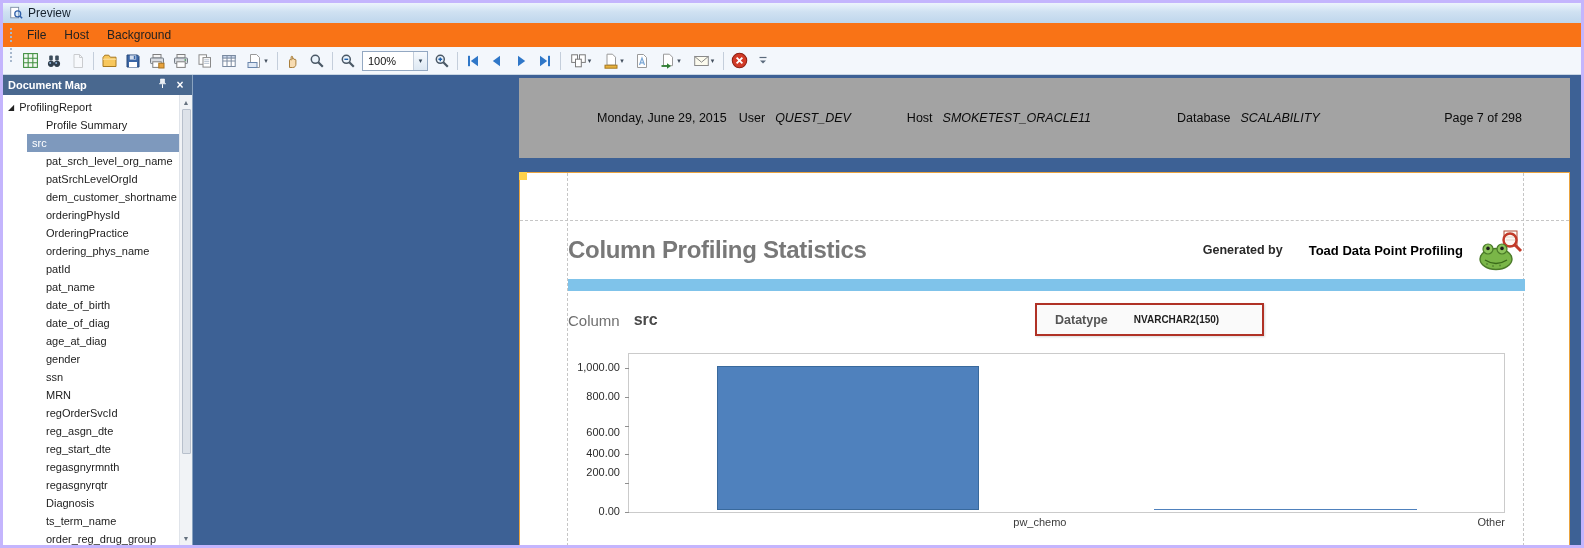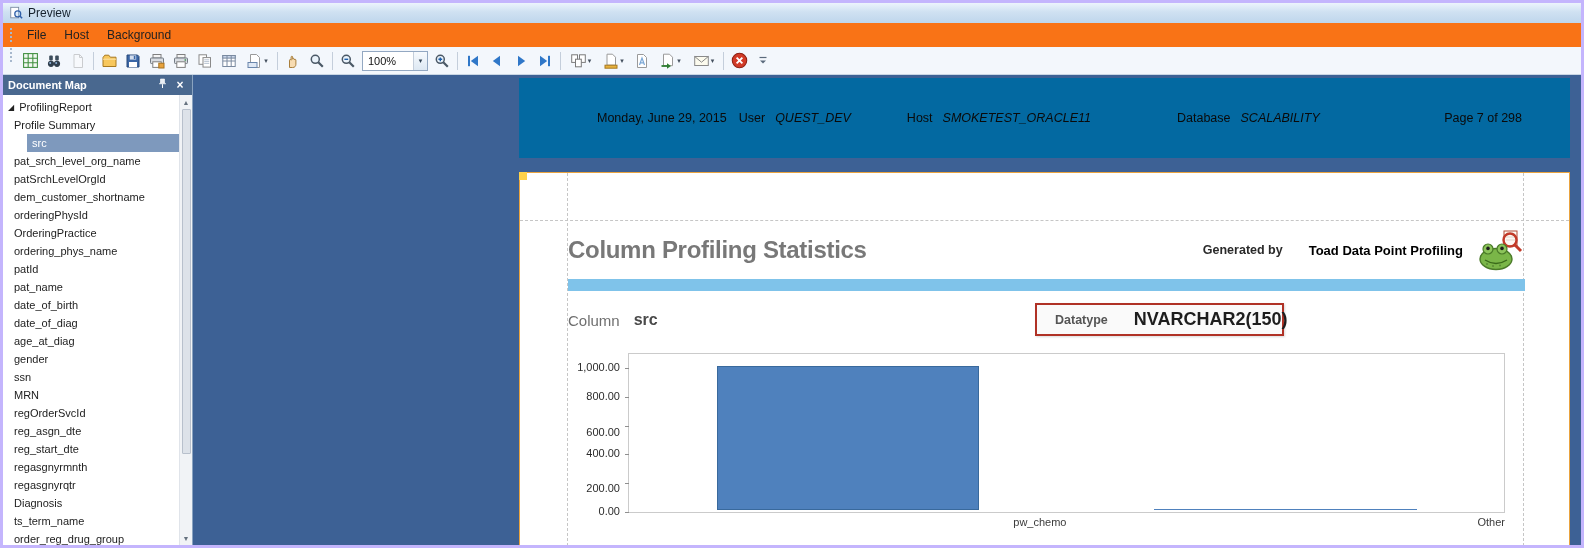--- a/index.html
+++ b/index.html
@@ -34,30 +34,30 @@
   .docmap{width:190px;flex:0 0 190px;background:#fff;display:flex;flex-direction:column;
           border-right:1px solid #8aa3c0;}
   .docmap-header{height:20px;flex:0 0 20px;background:#49688f;color:#fff;display:flex;
                  align-items:center;font-size:11px;font-weight:bold;padding:0 5px;gap:4px;}
   .dm-title{flex:1;}
   .dm-btn{width:14px;text-align:center;font-size:12px;line-height:14px;}
   .docmap-body{flex:1;display:flex;min-height:0;}
   .tree{flex:1;padding-top:3px;font-size:11px;color:#1c1c1c;overflow:hidden;}
   .tree-root{height:18px;display:flex;align-items:center;padding-left:5px;gap:5px;white-space:nowrap;}
   .tri{font-size:8px;color:#222;}
-  .tree-item{height:18px;line-height:18px;padding-left:11px;white-space:nowrap;}
+  .tree-item{height:18px;line-height:18px;padding-left:43px;white-space:nowrap;}
   .tree-item.selected{background:#7e99bd;color:#fff;margin-left:24px;padding-left:5px;}
   .vscroll{width:13px;flex:0 0 13px;background:#f1f3f6;border-left:1px solid #e0e4ea;
            display:flex;flex-direction:column;align-items:center;padding:1px;}
   .vs-arrow{height:12px;font-size:7px;color:#66727f;line-height:13px;}
   .vs-thumb{width:9px;height:345px;background:#dde2e9;border:1px solid #b8c0cc;border-radius:1px;margin-top:1px;}
   .vs-bottom{margin-top:auto;}
   
   .preview{flex:1;position:relative;background:#3d6195;overflow:hidden;}
-  .band{position:absolute;left:326px;top:3px;width:1051px;height:80px;background:#0369a1;
+  .band{position:absolute;left:326px;top:3px;width:1051px;height:80px;background:#a3a3a3;
         display:flex;align-items:center;font-size:12.5px;color:#0a0a0a;}
   .b-date{margin-left:78px;}
   .lab-user{margin-left:12px;}
   .lab-host{margin-left:56px;}
   .lab-db{margin-left:86px;}
   .b-val{margin-left:10px;font-style:italic;}
   .b-page{margin-left:auto;margin-right:48px;}
   .page{position:absolute;left:326px;top:97px;width:1051px;height:640px;background:#fff;
         border:1px solid #e9a33f;}
   .corner-marker{position:absolute;left:-1px;top:-1px;width:8px;height:8px;background:#ffd24a;}
@@ -66,24 +66,24 @@
   .guide-h-top{position:absolute;left:0;right:0;top:47px;border-top:1px dashed #c6c6c6;}
   .page-inner{position:absolute;left:48px;right:44px;top:48px;}
   .title-row{display:flex;align-items:center;margin-top:8px;}
   .report-title{flex:1;font-size:24px;font-weight:bold;color:#787878;letter-spacing:-0.3px;}
   .genby-label{font-size:12.5px;font-weight:bold;color:#2a2a2a;margin-right:26px;text-align:center;}
   .genby-value{font-size:13px;font-weight:bold;color:#000;margin-right:14px;}
   .accent-bar{height:12px;background:#7fc3ea;margin-top:8px;}
   .column-row{margin-top:12px;position:relative;height:34px;display:flex;align-items:center;}
   .column-label{font-size:15px;color:#6f6f6f;}
   .column-value{font-size:16px;font-weight:bold;color:#4a4a4a;margin-left:14px;}
-  .datatype-box{position:absolute;left:467px;top:0;width:249px;height:33px;border:2px solid #b03226;
+  .datatype-box{position:absolute;left:467px;top:0;width:229px;height:33px;border:2px solid #b03226;
                 background:#fafafa;display:flex;align-items:center;box-shadow:1px 1px 2px rgba(0,0,0,.15);}
   .dt-label{font-size:12.5px;font-weight:bold;color:#555;margin-left:18px;}
-  .dt-value{font-size:18px;font-weight:bold;color:#1e1e1e;margin-left:26px;}
+  .dt-value{font-size:10px;font-weight:bold;color:#1e1e1e;margin-left:26px;}
   
   .chart{display:flex;margin-top:16px;}
   .yaxis{width:60px;flex:0 0 60px;position:relative;height:160px;}
   .ylab{position:absolute;right:8px;font-size:11px;color:#2b2b2b;white-space:nowrap;}
   .plot{flex:1;margin-right:20px;position:relative;height:160px;background:#fff;border:1px solid #cbcbcb;}
   .ytickmark{position:absolute;left:-4px;width:4px;height:1px;background:#8f8f8f;}
   .bar{position:absolute;}
   .xlabels{display:flex;margin:3px 20px 0 60px;font-size:11px;color:#3a3a3a;}
   .xlab{width:50%;text-align:right;}
 </style>
@@ -395,21 +395,21 @@
             <span class="column-value">src</span>
             <div class="datatype-box" style="border-color: rgb(176, 50, 38);">
               <span class="dt-label">Datatype</span>
               <span class="dt-value">NVARCHAR2(150)</span>
             </div>
           </div>
 
           <div class="chart">
             <div class="yaxis">
                 <div class="ylab" style="top: 152px;">0.00</div>
-                <div class="ylab" style="top: 129px; text-align: center;">200.00</div>
+                <div class="ylab" style="top: 113px; text-align: center;">200.00</div>
                 <div class="ylab" style="top: 94.4px;">400.00</div>
                 <div class="ylab" style="top: 65.6px; margin-top: 7px;">600.00</div>
                 <div class="ylab" style="top: 36.8px;">800.00</div>
                 <div class="ylab" style="top: 8px;">1,000.00</div>
               </div>
             <div class="plot">
                 <div class="ytickmark" style="top: 158px;"></div>
                 <div class="ytickmark" style="top: 129.2px;"></div>
                 <div class="ytickmark" style="top: 100.4px;"></div>
                 <div class="ytickmark" style="top: 71.6px;"></div>

